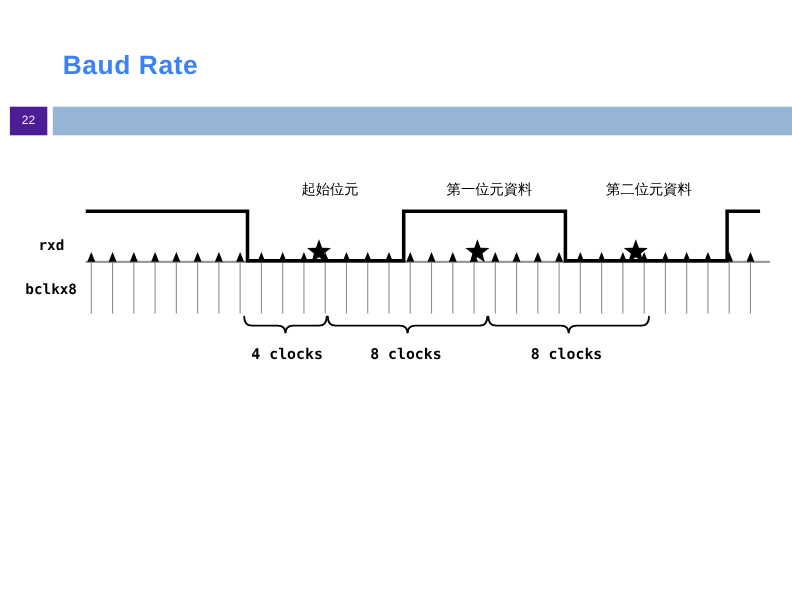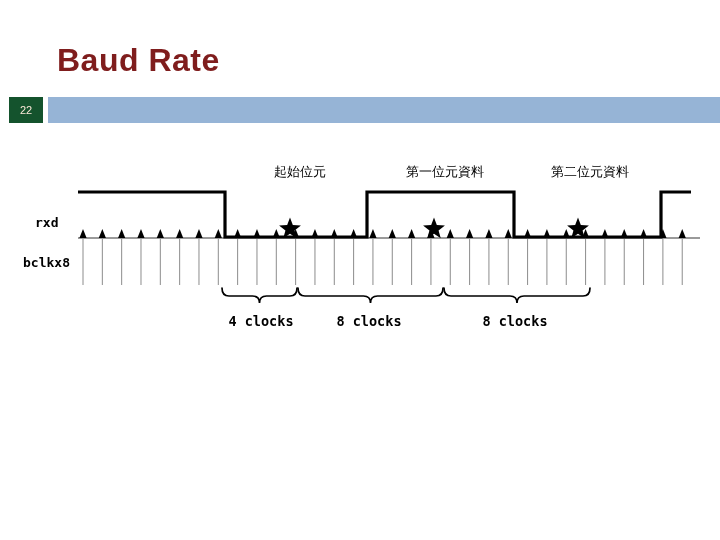--- a/index.html
+++ b/index.html
@@ -14,34 +14,34 @@
     overflow: hidden;
     font-family: "Liberation Sans", sans-serif;
   }
 
   
   #slide-title {
     position: absolute;
     left: 57px;
     top: 38px;
     font-family: "Liberation Sans", sans-serif;
-    font-size: 32px;
+    font-size: 24px;
     font-weight: bold;
-    color: #7f1d1d;
+    color: #3b82f6;
     letter-spacing: 0.5px;
     line-height: 44px;
     white-space: nowrap;
   }
   #slide-number-badge {
     position: absolute;
     left: 9px;
     top: 97px;
     width: 34px;
     height: 26px;
-    background: #14532d;
+    background: #4c1d95;
     color: #fbe9d8;
     font-family: "Liberation Sans", sans-serif;
     font-size: 11px;
     line-height: 26px;
     text-align: center;
   }
   #header-bar {
     position: absolute;
     left: 48px;
     top: 97px;

